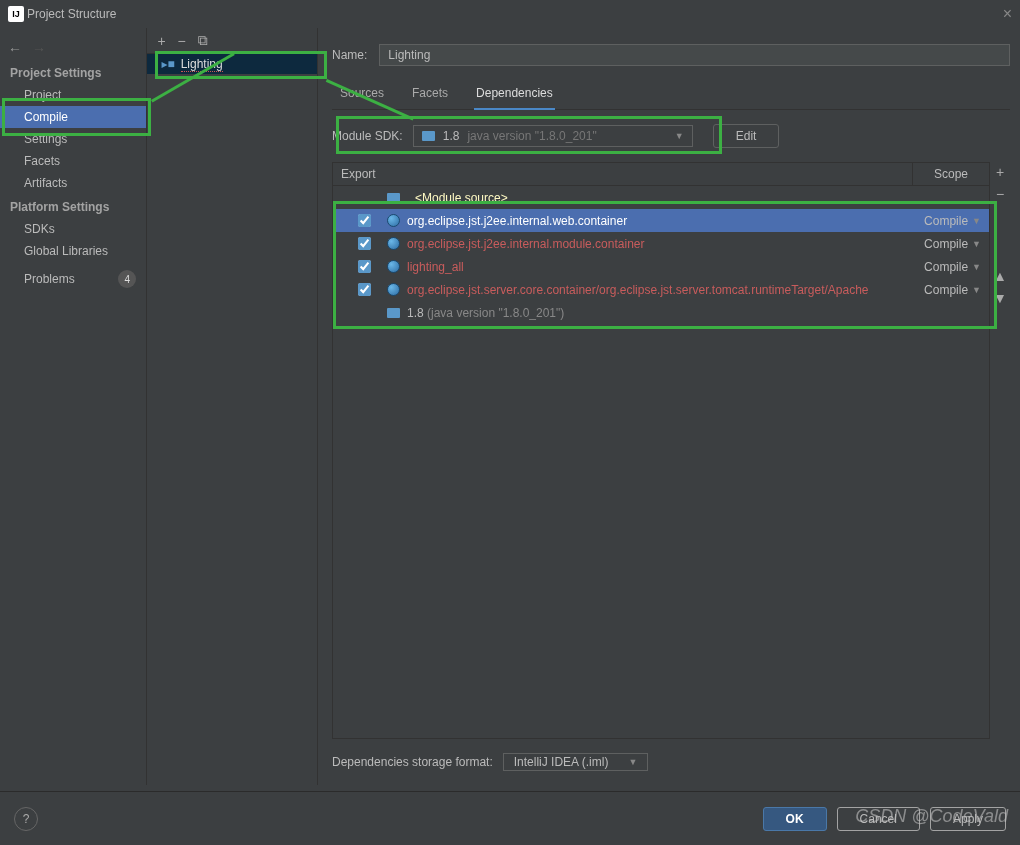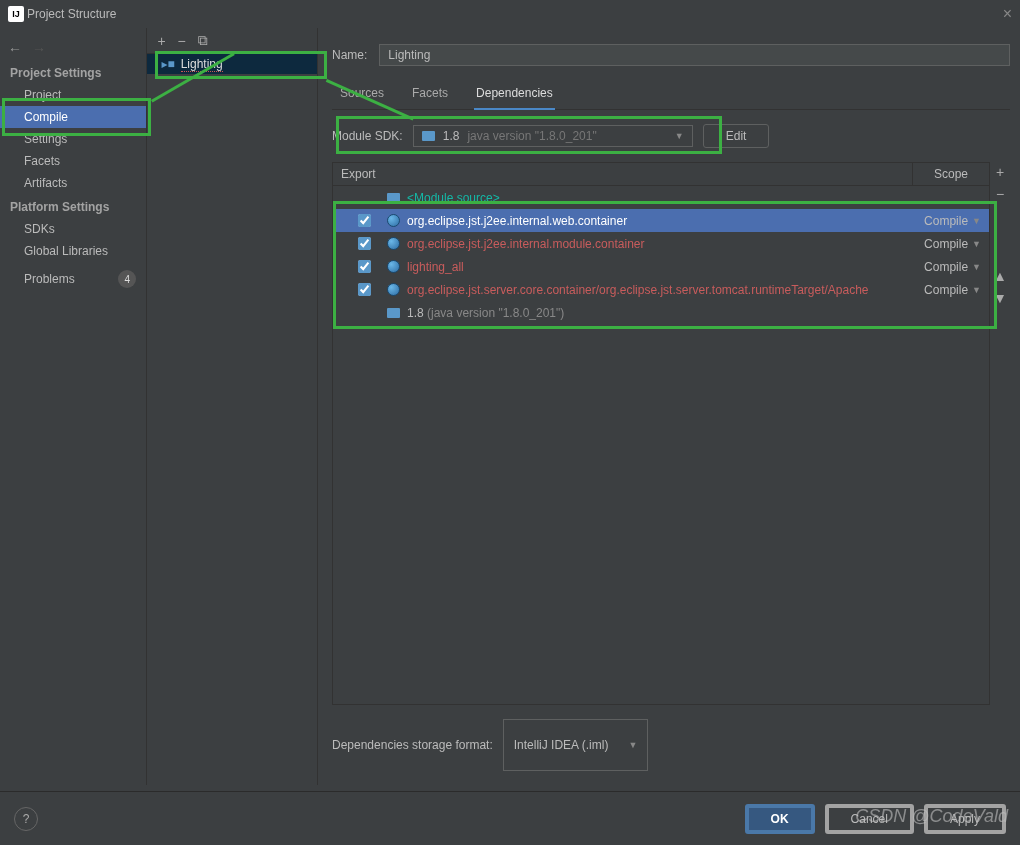--- a/index.html
+++ b/index.html
@@ -38,53 +38,53 @@
     .tabs { display: flex; gap: 24px; border-bottom: 1px solid #323232; padding: 0 6px; }
     .tab { padding: 6px 2px 8px; color: #aaa; cursor: pointer; }
     .tab.active { color: #ddd; border-bottom: 2px solid #4a88c7; margin-bottom: -1px; }
     
     .sdk-row { display: flex; align-items: center; gap: 10px; margin: 14px 0; }
     .sdk-label { color: #bbb; }
     .sdk-select { background: #3c3f41; border: 1px solid #5e6060; color: #bbb; padding: 3px 8px; width: 280px; display: flex; align-items: center; gap: 8px; position: relative; }
     .sdk-select .sdk-ver { color: #bbb; }
     .sdk-select .sdk-detail { color: #777; }
     .sdk-select .chev { margin-left: auto; color: #888; font-size: 9px; }
-    .edit-btn { background: #3c3f41; border: 1px solid #5e6060; color: #bbb; padding: 4px 22px; border-radius: 3px; cursor: pointer; }
+    .edit-btn { background: #3c3f41; border: 1px solid #5e6060; color: #bbb; padding: 4px 22px; border-radius: 3px; cursor: pointer; margin-left: 10px; }
     
     .deps-table-wrap { flex: 1; display: flex; min-height: 0; }
     .deps-table { flex: 1; border: 1px solid #323232; display: flex; flex-direction: column; }
     .deps-header { display: flex; border-bottom: 1px solid #323232; background: #3c3f41; }
     .deps-header .col-export { width: 580px; padding: 4px 8px; border-right: 1px solid #323232; }
     .deps-header .col-scope { width: 76px; padding: 4px 8px; text-align: center; }
     .deps-rows { flex: 1; overflow: auto; }
     .dep-row { display: flex; align-items: center; height: 23px; padding: 0 8px; }
     .dep-row.selected { background: #4b6eaf; }
     .dep-row .chk { width: 46px; display: flex; justify-content: center; }
     .dep-row .icon-cell { width: 20px; display: flex; align-items: center; }
     .dep-row .dep-name { flex: 1; color: #c85c5c; white-space: nowrap; overflow: hidden; text-overflow: ellipsis; }
-    .dep-row .dep-name.blue { color: #14b8a6; }
+    .dep-row .dep-name.blue { color: #fef9c3; margin-left: 8px; }
     .dep-row .dep-name.gray { color: #888; }
     .dep-row .dep-name .gray-inline { color: #888; }
     .dep-row.selected .dep-name { color: #fff; }
     .dep-row .scope { width: 70px; text-align: left; color: #bbb; display: flex; align-items: center; gap: 4px; justify-content: flex-end; }
     .dep-row .scope .sc-chev { font-size: 9px; color: #888; }
     .globe-icon { width: 13px; height: 13px; border-radius: 50%; background: radial-gradient(circle at 30% 30%, #6ab7e8, #2e6da4); border: 1px solid #1a4a70; }
     .folder-sm { width: 13px; height: 10px; background: #5a98c9; border-radius: 1px; }
     
     .side-buttons { width: 20px; display: flex; flex-direction: column; align-items: center; padding-top: 2px; gap: 6px; }
     .side-btn { color: #aaa; cursor: pointer; font-size: 14px; }
     
     .storage-row { display: flex; align-items: center; gap: 10px; padding: 14px 0; }
-    .storage-select { background: #3c3f41; border: 1px solid #5e6060; color: #bbb; padding: 18px 10px; display: flex; align-items: center; gap: 20px; }
+    .storage-select { background: #3c3f41; border: 1px solid #5e6060; color: #bbb; padding: 1px 10px; display: flex; align-items: center; gap: 20px; }
     .storage-select .chev { font-size: 9px; color: #888; }
     
     .bottom-bar { position: absolute; left: 0; right: 0; bottom: 0; height: 54px; border-top: 1px solid #2b2b2b; display: flex; align-items: center; padding: 0 14px; gap: 10px; }
     .help-btn { width: 24px; height: 24px; border-radius: 50%; border: 1px solid #666; color: #aaa; display: flex; align-items: center; justify-content: center; cursor: pointer; }
     .bottom-bar .spacer { flex: 1; }
-    .btn { padding: 4px 22px; border: 4px solid #a3a3a3; background: #3c3f41; color: #bbb; border-radius: 3px; cursor: pointer; }
+    .btn { padding: 4px 22px; border: 1px solid #a3a3a3; background: #3c3f41; color: #bbb; border-radius: 3px; cursor: pointer; }
     .btn.primary { background: #365880; border-color: #4a78a8; color: #fff; font-weight: bold; }
     
     .watermark { position: absolute; right: 12px; bottom: 18px; color: #c0c0c0; font-size: 18px; opacity: 0.6; pointer-events: none; font-style: italic; }
     
     .highlight-box { position: absolute; border: 3px solid #3cb043; pointer-events: none; z-index: 100; }
     .hl-modules { left: 2px; top: 98px; width: 149px; height: 38px; }
     .hl-module-name { left: 155px; top: 51px; width: 172px; height: 28px; }
     .hl-sdk { left: 336px; top: 116px; width: 386px; height: 38px; }
     .hl-deps { left: 333px; top: 201px; width: 664px; height: 128px; }
     .hl-line { position: absolute; background: #3cb043; height: 3px; z-index: 99; transform-origin: 0 0; }

